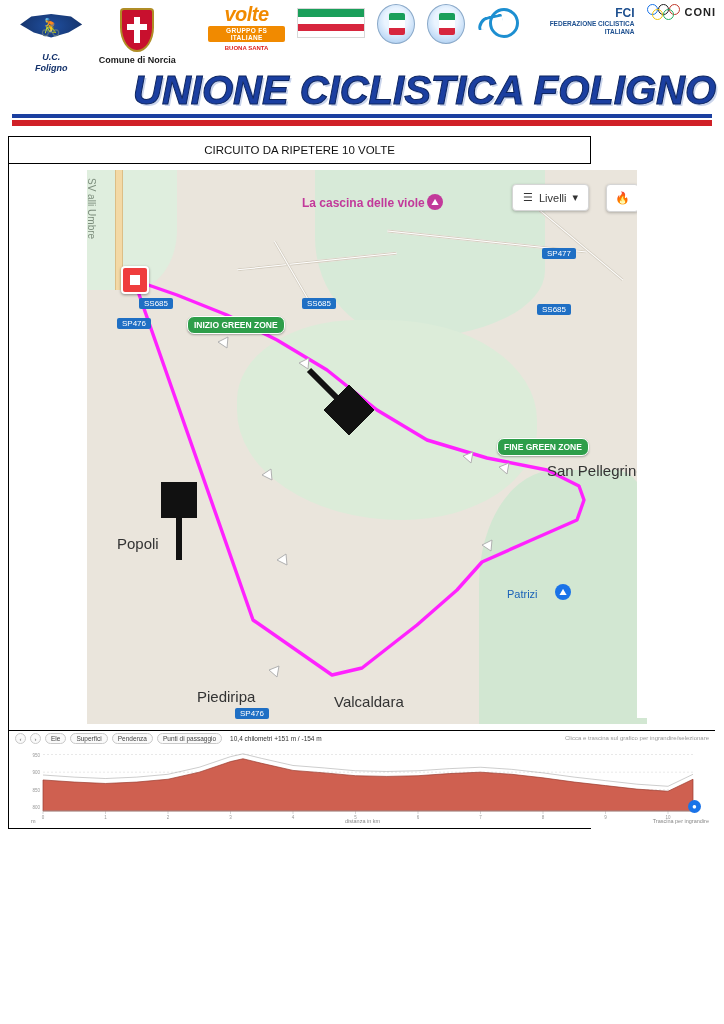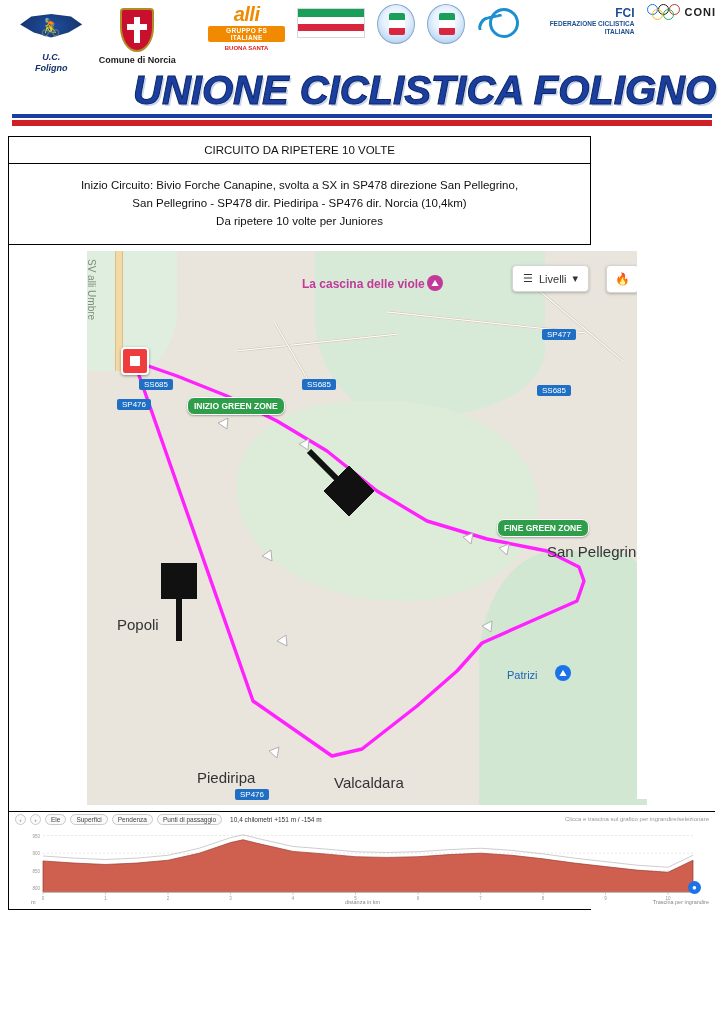--- a/index.html
+++ b/index.html
@@ -380,21 +380,21 @@
         <div class="uc-text">Foligno</div>
       </div>
 
       <div class="norcia">
         <div class="norcia-shield"></div>
         <div class="norcia-label">Comune di Norcia</div>
       </div>
 
       <div class="sponsors">
         <div class="sponsor">
-          <div class="anas">alli</div>
+          <div class="anas">volte</div>
           <div class="anas-sub">GRUPPO FS ITALIANE</div>
           <div class="anas-sub2">BUONA SANTA</div>
         </div>
         <div class="sponsor">
           <div class="flag-it"></div>
         </div>
         <div class="sponsor">
           <div class="fidal-badge"></div>
         </div>
         <div class="sponsor">
@@ -429,25 +429,20 @@
         <div class="bar-blue"></div>
         <div class="bar-red"></div>
       </div>
     </div>
   </div>
 
   <div class="frame">
 
     <div class="band">CIRCUITO DA RIPETERE 10 VOLTE</div>
 
-    <div class="band desc">
-      <div>Inizio Circuito: Bivio Forche Canapine, svolta a SX in SP478 direzione San Pellegrino,</div>
-      <div>San Pellegrino - SP478 dir. Piediripa - SP476 dir. Norcia (10,4km)</div>
-      <div>Da ripetere 10 volte per Juniores</div>
-    </div>
 
     <div class="map-box">
       <div class="map-inner">
         <div class="land-grey"></div>
         <div class="land-green-4"></div>
         <div class="land-green-1"></div>
         <div class="land-green-2"></div>
         <div class="land-green-3"></div>
 
         <div class="road-main"></div>

